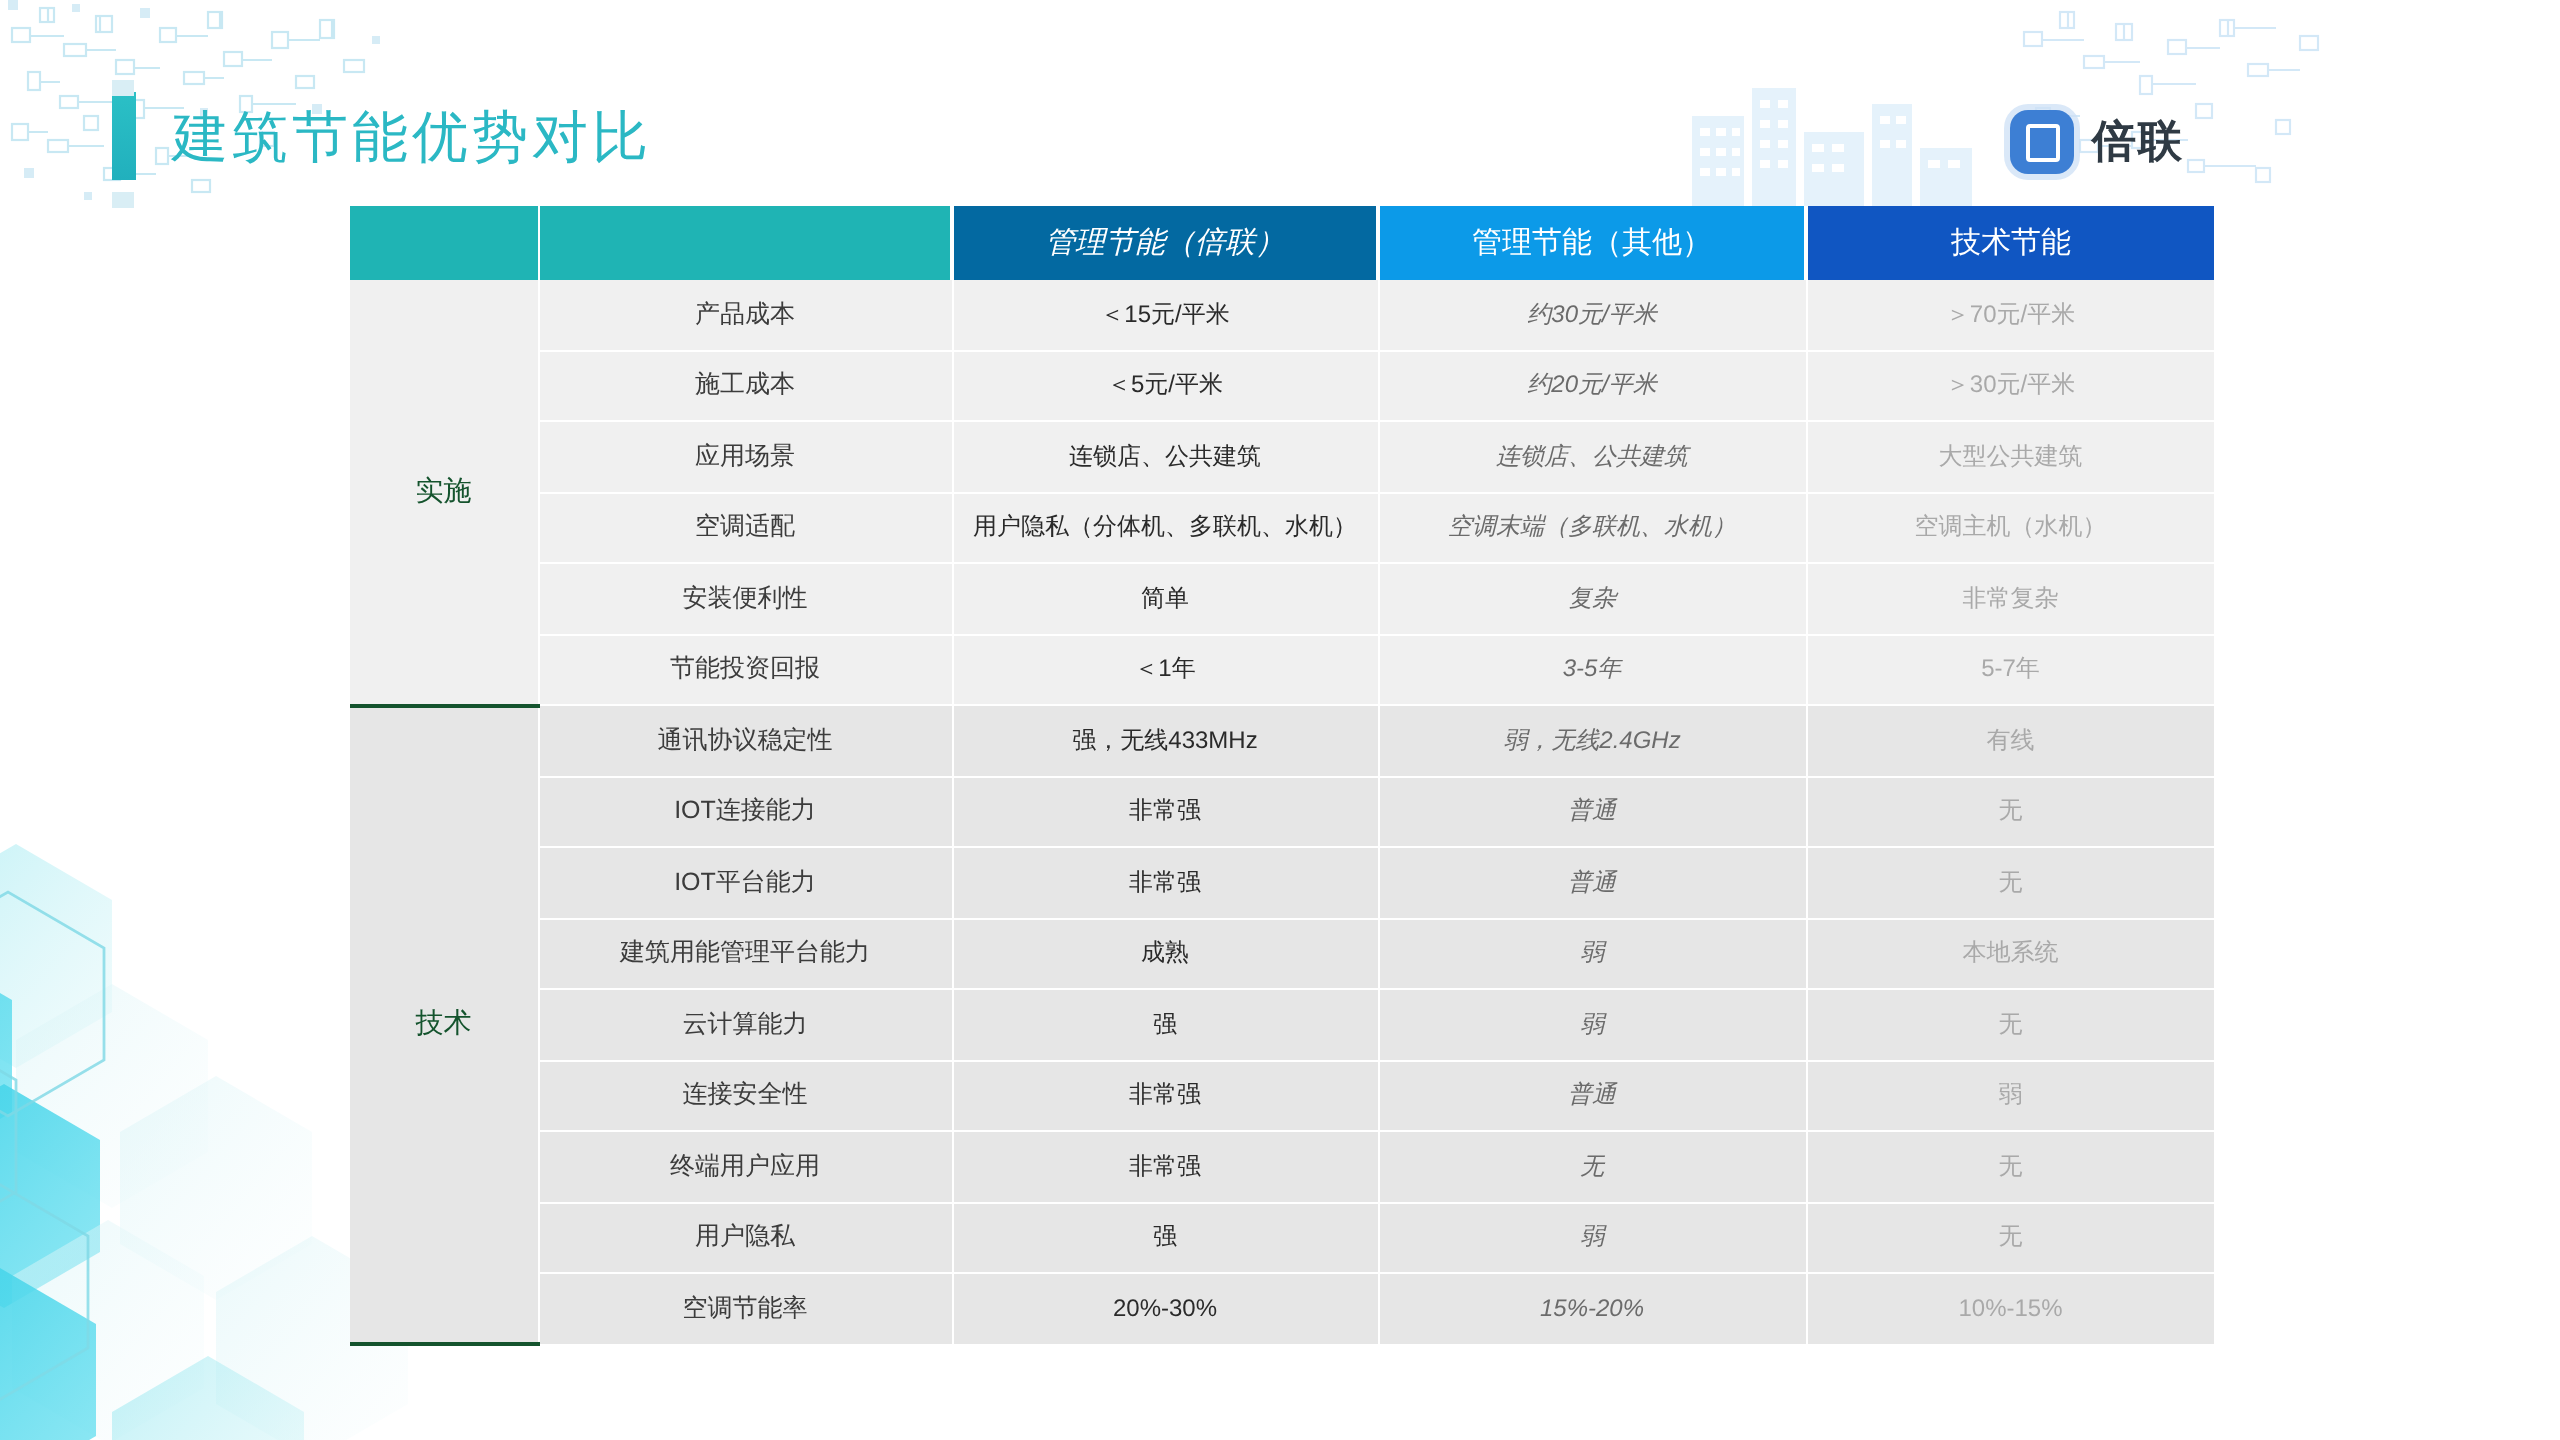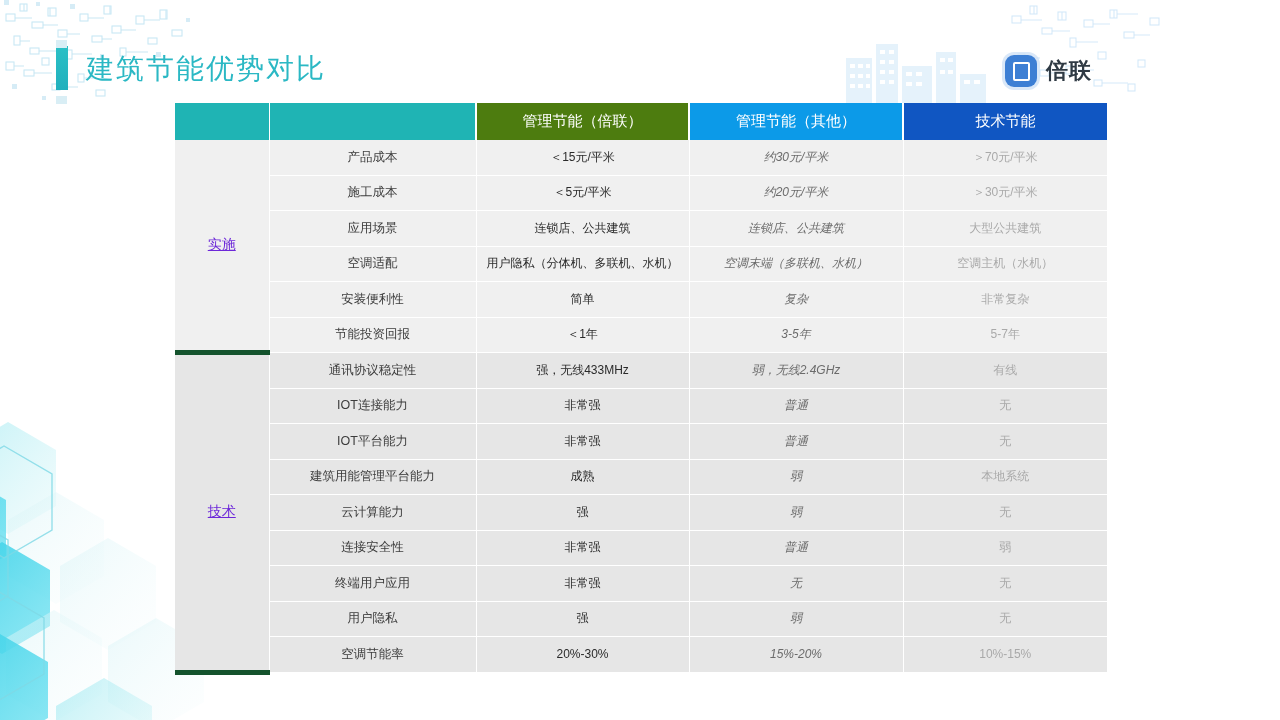--- a/index.html
+++ b/index.html
@@ -105,41 +105,40 @@
     padding: 0;
     font-weight: 400;
     font-size: 15px;
     color: #ffffff;
     text-align: center;
     vertical-align: middle;
     border: none;
   }
   th.h-blank-1 { background: #1fb4b4; }
   th.h-blank-2 { background: #1fb4b4; border-left: 1px solid #ffffff; }
-  th.h-v1 { background: #4d7c0f; border-left: 2px solid #ffffff; }
+  th.h-v1 { background: #0369a1; border-left: 2px solid #ffffff; font-style: italic; }
   th.h-v2 { background: #0c9ae8; border-left: 2px solid #ffffff; margin-top: 24px; }
   th.h-v3 { background: #1056c2; border-left: 2px solid #ffffff; margin-top: 41px; }
 
   tbody td {
     height: 34.5px;
     padding: 0 4px;
     text-align: center;
     vertical-align: middle;
     font-size: 12px;
     border-bottom: 1px solid #ffffff;
     border-left: 1px solid #ffffff;
     white-space: nowrap;
   }
 
   td.group-cell {
     font-size: 14px;
-    color: #6d28d9;
+    color: #14532d;
     border-left: none;
-    border-bottom: 5px solid #14532d;
-    text-decoration: underline;
+    border-bottom: 2px solid #14532d;
   }
   td.group-impl { background: #f0f0f0; }
   td.group-tech { background: #e6e6e6; }
 
   tr.sec-impl td.item-cell  { background: #f0f0f0; }
   tr.sec-impl td.v-cell     { background: #f0f0f0; }
   tr.sec-tech td.item-cell  { background: #e6e6e6; }
   tr.sec-tech td.v-cell     { background: #e6e6e6; }
 
   td.item-cell {

